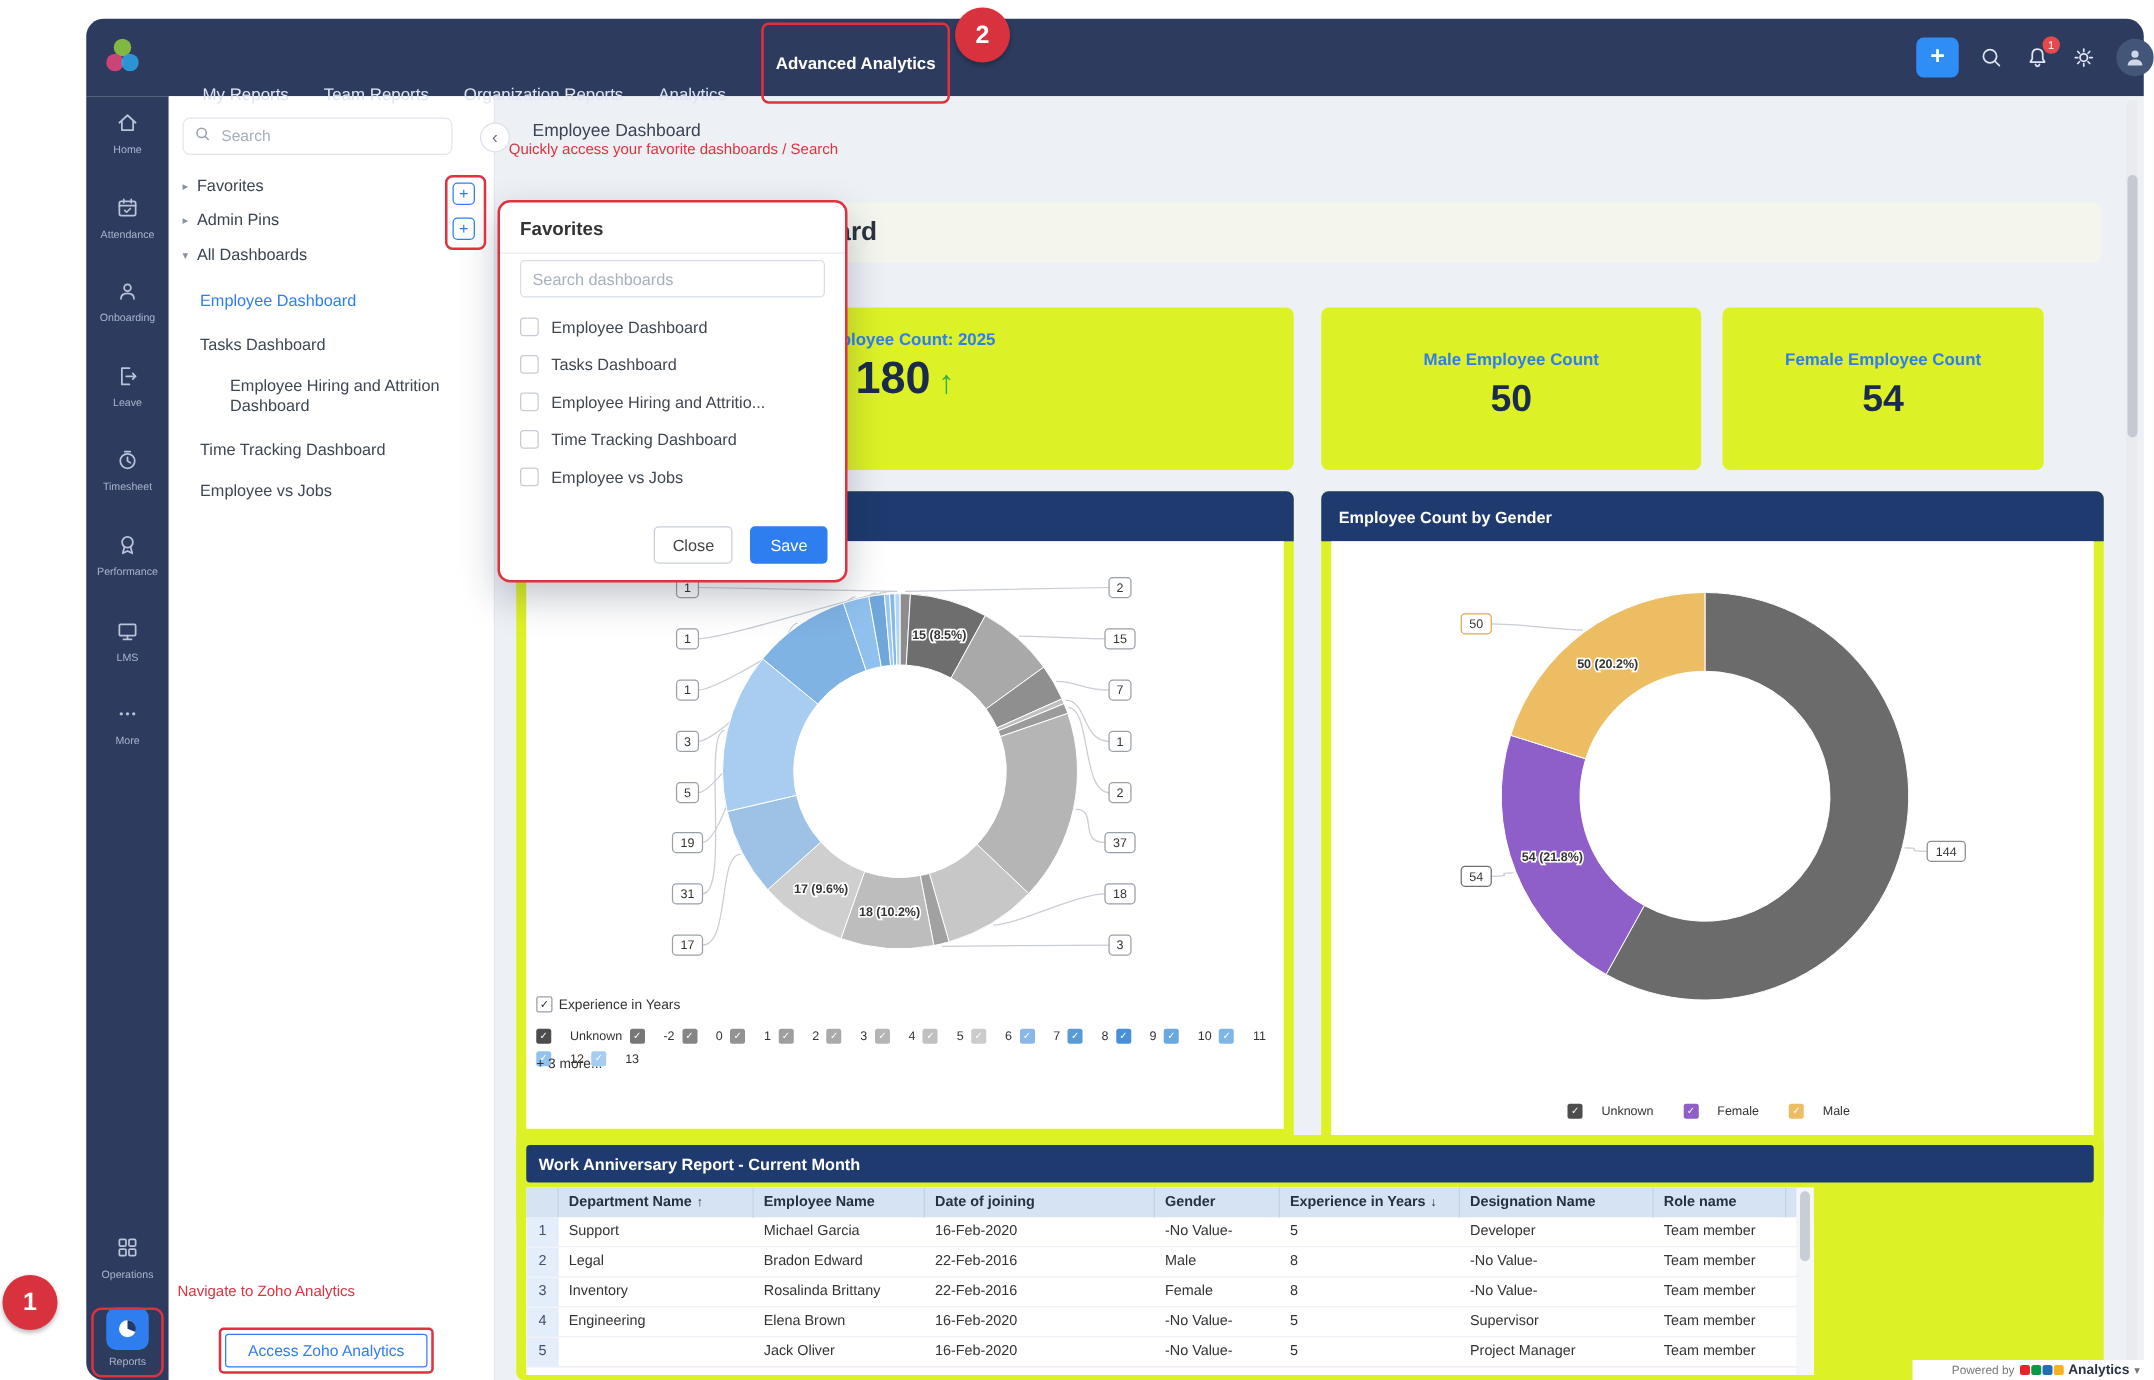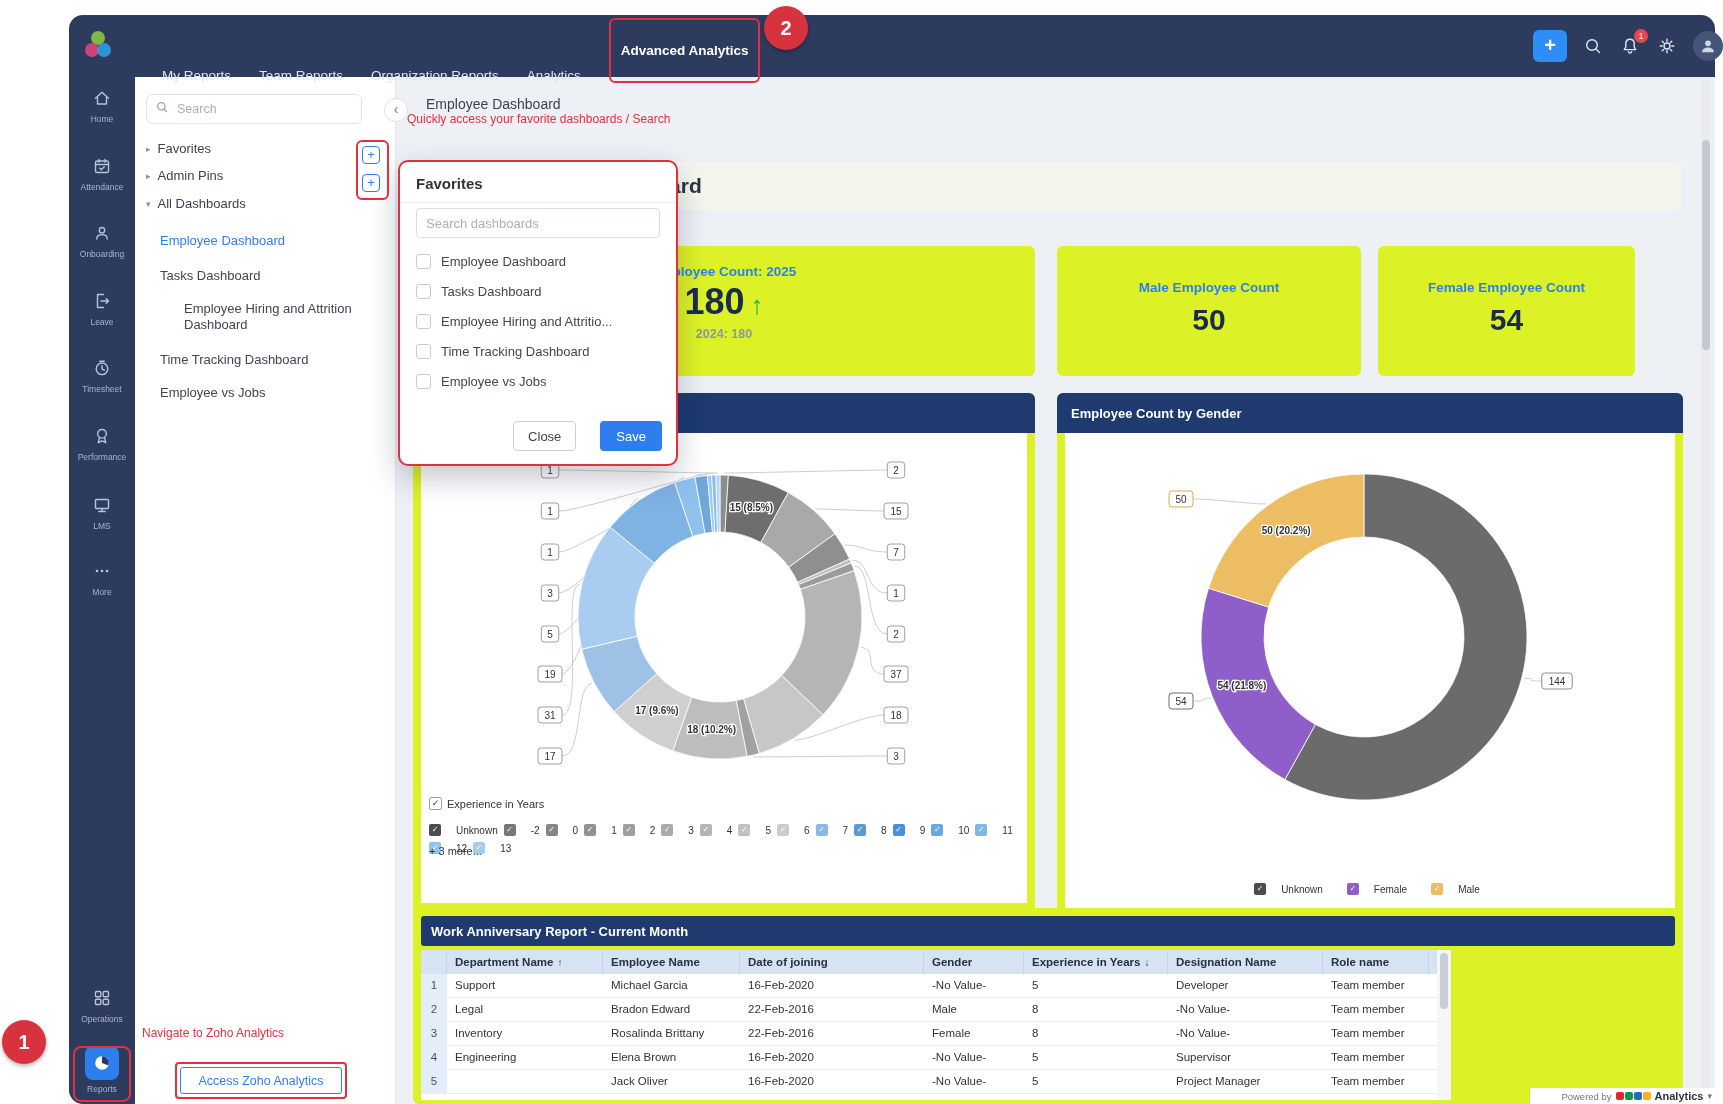--- a/index.html
+++ b/index.html
@@ -110,21 +110,21 @@
 
   .popup{left:398px;top:160px;width:280px;height:306px;background:#fff;border:2px solid var(--red);
          border-radius:10px;box-shadow:0 12px 30px rgba(20,30,60,.25);z-index:50;}
   .popup-title{font-size:15px;font-weight:700;color:#333;margin:13px 16px 10px;}
   .popup-div{height:1px;background:#e8ebf0;}
   .popup-search{position:absolute;left:16px;top:46px;width:244px;height:30px;border:1px solid #d8dde6;
                 border-radius:4px;font-size:13px;padding:0 9px;font-family:inherit;outline:none;color:#333;}
   .fav-row{display:flex;align-items:center;gap:10px;margin-bottom:15px;cursor:pointer;}
   .fav-cb{width:15px;height:15px;border:1.5px solid #c6ccd6;border-radius:3px;background:#fff;flex:none;}
   .fav-label{font-size:13px;color:#40474f;}
-  .popup-footer{position:absolute;bottom:13px;right:14px;display:flex;gap:24px;}
+  .popup-footer{position:absolute;bottom:13px;right:14px;display:flex;gap:14px;}
   .btn-close{background:#fff;border:1px solid #c9cfd8;border-radius:4px;color:#444;font-size:13px;
              padding:0 14px;height:30px;font-family:inherit;cursor:pointer;}
   .btn-save{background:var(--blue);border:none;border-radius:4px;color:#fff;font-size:13px;
             padding:0 16px;height:30px;font-family:inherit;cursor:pointer;}
 
   .ann-circle{width:44px;height:44px;border-radius:50%;background:#d8323f;color:#fff;font-size:20px;
               font-weight:700;display:flex;align-items:center;justify-content:center;z-index:100;
               box-shadow:0 2px 4px rgba(0,0,0,.3);}
   .ann-rect{border:2px solid var(--red);border-radius:8px;z-index:100;pointer-events:none;}
   .access-wrap{left:175px;top:1062px;width:172px;height:37px;border:2px solid var(--red);border-radius:4px;
@@ -326,21 +326,20 @@
 <div class="abs breadcrumb">Employee Dashboard</div>
 <div class="abs band">
   <div class="band-title">Employee Dashboard</div>
 </div>
 
 <div class="abs kpi" style="left:413px;top:246px;width:622px;height:130px;">
   <div class="kpi-title">Employee Count: 2025</div>
   <div class="kpi-value-row">
     <span class="kpi-value-big">180</span><span class="kpi-trend">↑</span>
   </div>
-  <div class="kpi-compare">2024: 180</div>
 </div>
 <div class="abs kpi kpi2" style="left:1057px;top:246px;width:304px;height:130px;">
   <div class="kpi-title">Male Employee Count</div>
   <span class="kpi-value-med">50</span>
 </div>
 <div class="abs kpi kpi2" style="left:1378px;top:246px;width:257px;height:130px;">
   <div class="kpi-title">Female Employee Count</div>
   <span class="kpi-value-med">54</span>
 </div>
 

